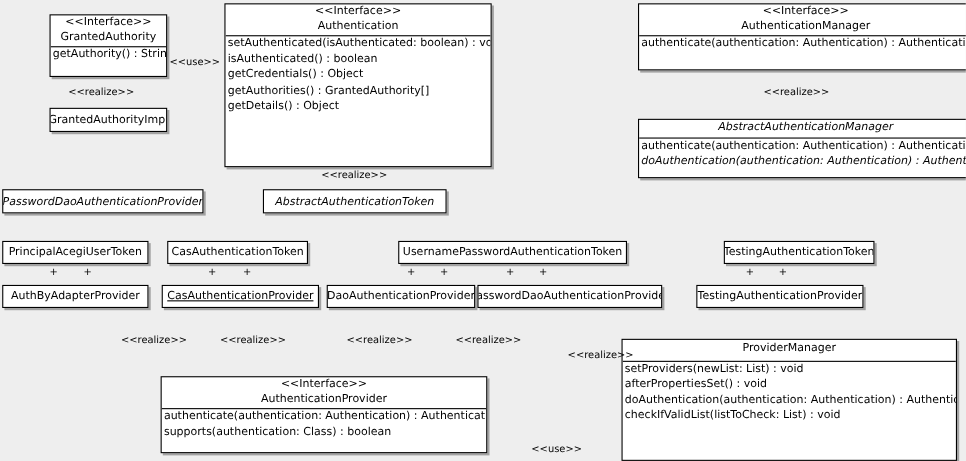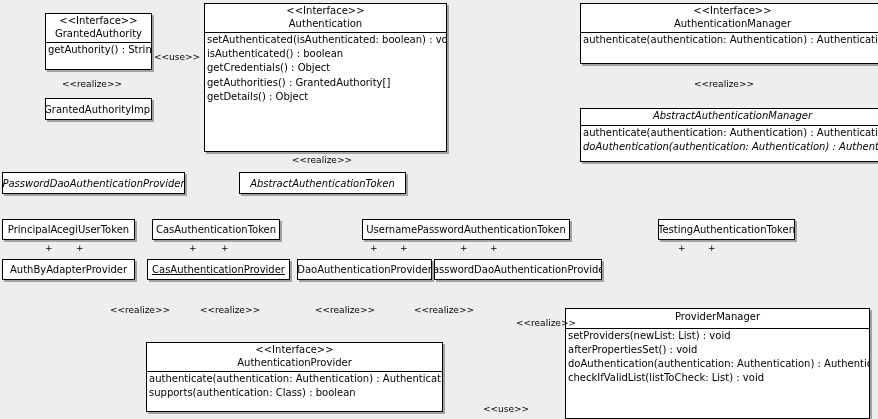--- a/index.html
+++ b/index.html
@@ -219,20 +219,23 @@
   </div>
 
   <div class="box simple" style="left:297px;top:259px;width:135px;height:21px;">
     <span>DaoAuthenticationProvider</span>
   </div>
 
   <div class="box simple" style="left:434px;top:259px;width:168px;height:21px;">
     <span>PasswordDaoAuthenticationProvider</span>
   </div>
 
+  <div class="box simple" style="left:633px;top:259px;width:152px;height:21px;">
+    <span>TestingAuthenticationProvider</span>
+  </div>
 
   <div class="box" style="left:146px;top:342px;width:297px;height:70px;">
     <div class="hdr">
       <span class="stereo">&lt;&lt;Interface&gt;&gt;</span>
       <span class="cname">AuthenticationProvider</span>
     </div>
     <div class="sep ops">
       <div class="op">authenticate(authentication: Authentication) : Authentication</div>
       <div class="op">supports(authentication: Class) : boolean</div>
     </div>

